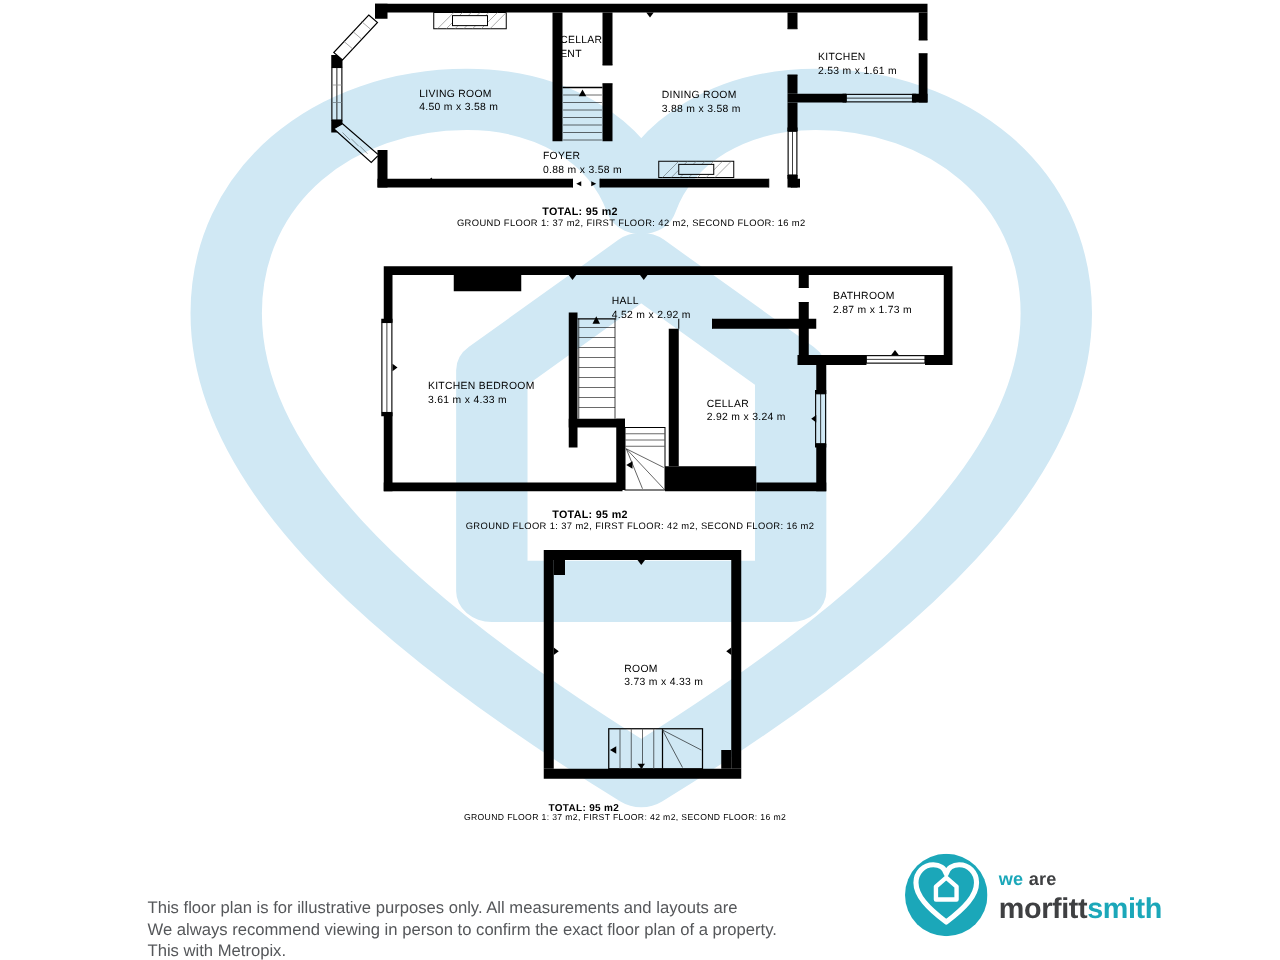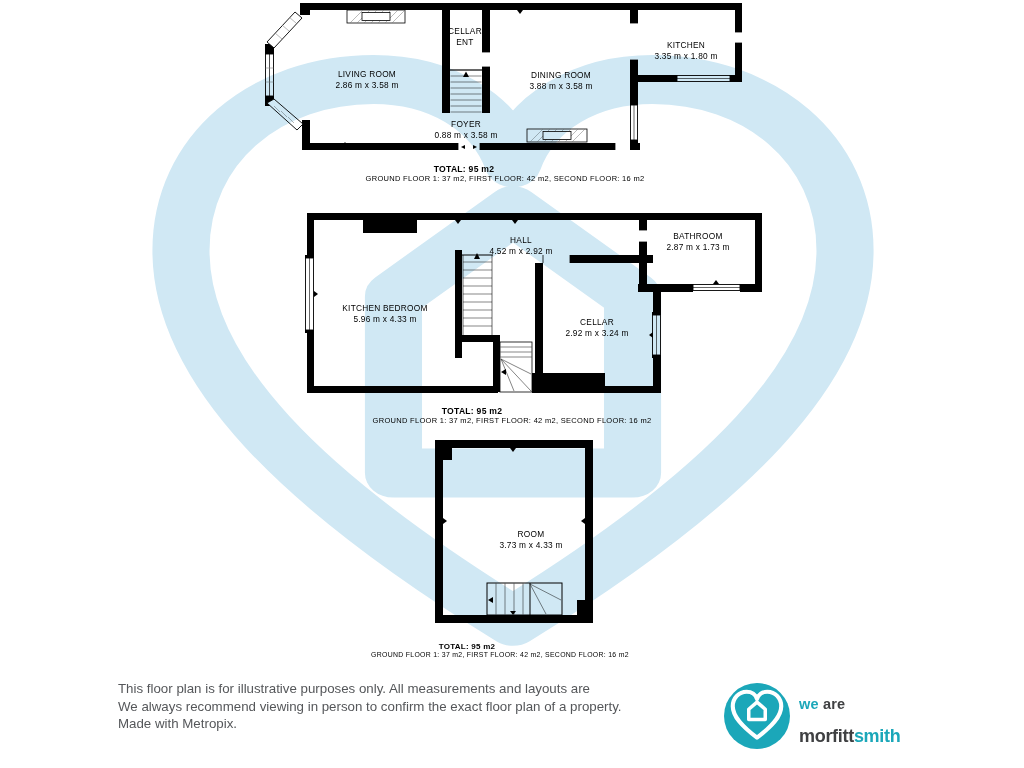--- a/index.html
+++ b/index.html
@@ -1,33 +1,33 @@
 <!DOCTYPE html>
 <html><head>
 <meta charset="utf-8">
 <style>
   html,body{margin:0;padding:0;background:#fff;}
   .page{position:relative;width:1024px;height:768px;background:#ffffff;overflow:hidden;
         font-family:"Liberation Sans","DejaVu Sans",sans-serif;}
   svg{position:absolute;}
   .watermark{pointer-events:none;mix-blend-mode:multiply;}
-  .room-label{position:absolute;transform:translate(-50%,-50%);text-align:center;
+  .room-label{position:absolute;transform:translate(-50%,-50%);text-align:left;
       font-size:8.3px;line-height:10.8px;letter-spacing:0.25px;color:#000;white-space:nowrap;}
   .total{position:absolute;transform:translateX(-50%);font-weight:bold;font-size:8.6px;
       letter-spacing:0.25px;color:#000;white-space:nowrap;}
   .breakdown{position:absolute;transform:translateX(-50%);font-size:7.5px;
       letter-spacing:0.3px;color:#000;white-space:nowrap;}
   .total.sm{font-size:8px;}
   .breakdown.sm{font-size:6.9px;}
-  .disclaimer{position:absolute;left:118px;top:680px;width:560px;font-size:13.3px;
+  .disclaimer{position:absolute;left:118px;top:717px;width:560px;font-size:13.3px;
       line-height:17.5px;color:#55575a;}
   .disclaimer span{display:block;}
   .logo-text{position:absolute;left:799px;top:697px;width:112px;line-height:1;}
   .logo-line1{font-size:14.5px;font-weight:bold;letter-spacing:0.2px;}
-  .logo-line2{font-size:18px;font-weight:bold;letter-spacing:-0.3px;margin-top:15px;}
+  .logo-line2{font-size:23px;font-weight:bold;letter-spacing:-0.3px;margin-top:3px;}
   .accent{color:#1ba7b9;}
   .dark{color:#3f4042;}
 </style>
 </head>
 <body>
 
 <div class="page">
 
   <svg style="left:250px;top:0" width="500" height="160" viewBox="250 0 500 160">
     <g fill="#000">
@@ -252,42 +252,42 @@
 
   <svg class="watermark" style="left:88px;top:-6px" width="850" height="730" viewBox="0 0 64 64" preserveAspectRatio="none">
     <g fill="none" stroke="#d0e8f4" stroke-width="4.3" stroke-linecap="round" stroke-linejoin="round">
       <path d="M32 55 C 16 43.5, 7 33, 7 22.5 C 7 13.5, 13.5 7.5, 21.5 7.5 C 26.5 7.5, 30.6 10.3, 32 14.8 C 33.4 10.3, 37.5 7.5, 42.5 7.5 C 50.5 7.5, 57 13.5, 57 22.5 C 57 33, 48 43.5, 32 55 Z"></path>
       <path d="M 23 42 L 23 26.5 L 32 19 L 41 26.5 L 41 42 Z"></path>
     </g>
   </svg>
 
   <div class="room-label" style="left:367px;top:80px">
     <div>LIVING ROOM</div>
-    <div>2.86 m x 3.58 m</div>
+    <div>4.50 m x 3.58 m</div>
   </div>
   <div class="room-label" style="left:465px;top:37px">
     <div>CELLAR</div>
     <div>ENT</div>
   </div>
   <div class="room-label" style="left:561px;top:81px">
     <div>DINING ROOM</div>
     <div>3.88 m x 3.58 m</div>
   </div>
   <div class="room-label" style="left:686px;top:51px">
     <div>KITCHEN</div>
-    <div>3.35 m x 1.80 m</div>
+    <div>2.53 m x 1.61 m</div>
   </div>
   <div class="room-label" style="left:466px;top:130px">
     <div>FOYER</div>
     <div>0.88 m x 3.58 m</div>
   </div>
 
   <div class="room-label" style="left:385px;top:314px">
     <div>KITCHEN BEDROOM</div>
-    <div>5.96 m x 4.33 m</div>
+    <div>3.61 m x 4.33 m</div>
   </div>
   <div class="room-label" style="left:521px;top:246px">
     <div>HALL</div>
     <div>4.52 m x 2.92 m</div>
   </div>
   <div class="room-label" style="left:597px;top:328px">
     <div>CELLAR</div>
     <div>2.92 m x 3.24 m</div>
   </div>
   <div class="room-label" style="left:698px;top:242px">
@@ -305,21 +305,21 @@
 
   <div class="total" style="left:472px;top:406px">TOTAL: 95 m2</div>
   <div class="breakdown" style="left:512px;top:416px">GROUND FLOOR 1: 37 m2, FIRST FLOOR: 42 m2, SECOND FLOOR: 16 m2</div>
 
   <div class="total sm" style="left:467px;top:642px">TOTAL: 95 m2</div>
   <div class="breakdown sm" style="left:500px;top:651px">GROUND FLOOR 1: 37 m2, FIRST FLOOR: 42 m2, SECOND FLOOR: 16 m2</div>
 
   <div class="disclaimer">
     <span>This floor plan is for illustrative purposes only. All measurements and layouts are</span>
     <span>We always recommend viewing in person to confirm the exact floor plan of a property.</span>
-    <span>Made with Metropix.</span>
+    <span>This with Metropix.</span>
   </div>
 
   <svg style="left:724px;top:683px" width="66" height="66" viewBox="0 0 64 64">
     <circle cx="32" cy="32" r="32" fill="#1ba7b9"></circle>
     <g fill="none" stroke="#ffffff" stroke-linecap="round" stroke-linejoin="round">
       <path stroke-width="4" d="M32 53 C 17.5 42, 8.5 32.5, 8.5 22.5 C 8.5 14.5, 14.5 8.5, 22 8.5 C 26.8 8.5, 30.8 11.2, 32 15.5 C 33.2 11.2, 37.2 8.5, 42 8.5 C 49.5 8.5, 55.5 14.5, 55.5 22.5 C 55.5 32.5, 46.5 42, 32 53 Z"></path>
       <path stroke-width="3.4" d="M 24 35.5 L 24 25.5 L 32 18.5 L 40 25.5 L 40 35.5 Z"></path>
     </g>
   </svg>
   <div class="logo-text">

